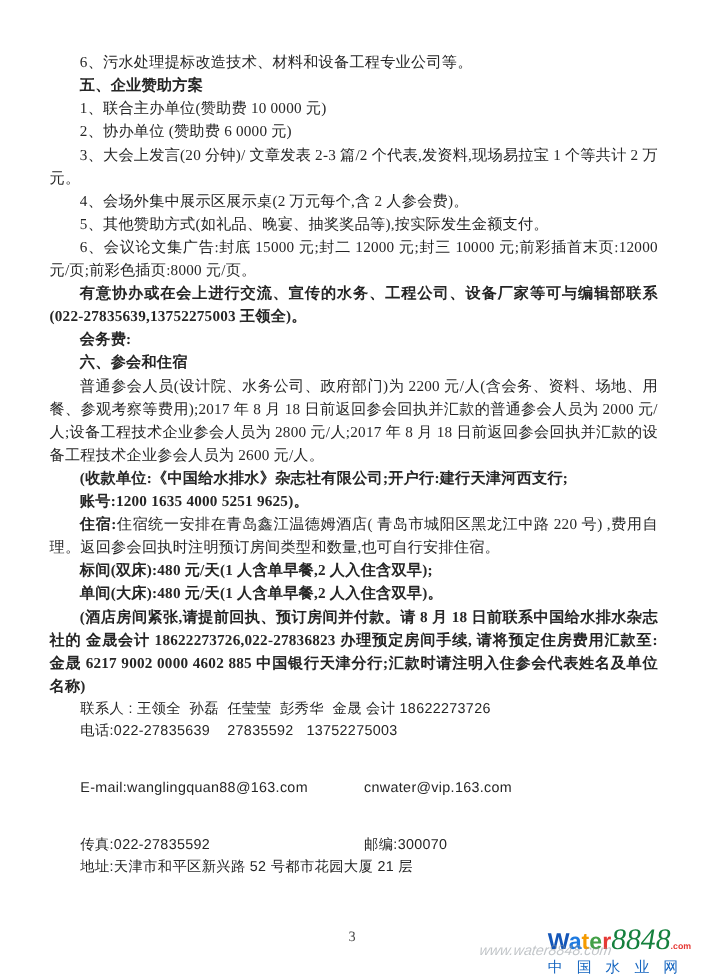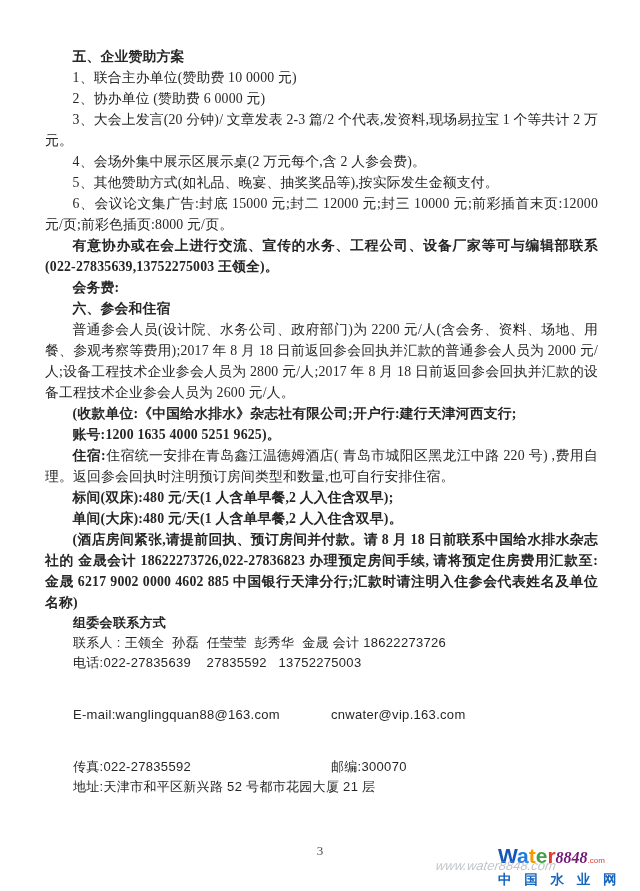--- a/index.html
+++ b/index.html
@@ -46,63 +46,63 @@
     font-family:"Liberation Sans", sans-serif;
     font-weight:bold; font-size:21px; line-height:22px;
     white-space:nowrap;
   }
   .logo .lw{color:#1456b8;}
   .logo .la{color:#1e7ae0;}
   .logo .lt{color:#f59b00;}
   .logo .le{color:#43a047;}
   .logo .lr{color:#e53935;}
   .logo .ln{
-    color:#701a75; font-family:"Liberation Serif", serif;
-    font-style:italic; font-weight:bold; font-size:16px;
+    color:#15803d; font-family:"Liberation Serif", serif;
+    font-style:italic; font-weight:normal; font-size:27px;
   }
-  .logo .ltld{color:#e53935; font-size:8px; font-weight:normal;}
+  .logo .ltld{color:#e53935; font-size:8px; font-weight:bold;}
   .logo .l2{
-    color:#1666c0; font-weight:bold; font-size:13.5px;
+    color:#1666c0; font-weight:normal; font-size:13.5px;
     font-family:"Liberation Sans", sans-serif;
     letter-spacing:4.5px; line-height:16px; white-space:nowrap;
   }
   .logo .watermark{
     position:absolute; top:13px; left:-62px;
     color:#8f969c; opacity:0.55;
     font-family:"Liberation Sans", sans-serif;
     font-size:13px; font-style:italic;
     transform:skewX(-8deg);
     white-space:nowrap;
     pointer-events:none;
   }
 </style>
 </head>
 <body>
 
 <div class="doc">
+  <p>6、污水处理提标改造技术、材料和设备工程专业公司等。</p>
   <p class="b">五、企业赞助方案</p>
   <p>1、联合主办单位(赞助费 10 0000 元)</p>
   <p>2、协办单位 (赞助费 6 0000 元)</p>
   <p>3、大会上发言(20 分钟)/ 文章发表 2-3 篇/2 个代表,发资料,现场易拉宝 1 个等共计 2 万元。</p>
   <p>4、会场外集中展示区展示桌(2 万元每个,含 2 人参会费)。</p>
   <p>5、其他赞助方式(如礼品、晚宴、抽奖奖品等),按实际发生金额支付。</p>
   <p>6、会议论文集广告:封底 15000 元;封二 12000 元;封三 10000 元;前彩插首末页:12000 元/页;前彩色插页:8000 元/页。</p>
   <p class="b">有意协办或在会上进行交流、宣传的水务、工程公司、设备厂家等可与编辑部联系 (022-27835639,13752275003 王领全)。</p>
   <p class="b">会务费:</p>
   <p class="b">六、参会和住宿</p>
   <p>普通参会人员(设计院、水务公司、政府部门)为 2200 元/人(含会务、资料、场地、用餐、参观考察等费用);2017 年 8 月 18 日前返回参会回执并汇款的普通参会人员为 2000 元/人;设备工程技术企业参会人员为 2800 元/人;2017 年 8 月 18 日前返回参会回执并汇款的设备工程技术企业参会人员为 2600 元/人。</p>
   <p class="b">(收款单位:《中国给水排水》杂志社有限公司;开户行:建行天津河西支行;</p>
   <p class="b">账号:1200 1635 4000 5251 9625)。</p>
   <p><span class="b">住宿:</span><span>住宿统一安排在青岛鑫江温德姆酒店( 青岛市城阳区黑龙江中路 220 号) ,费用自理。返回参会回执时注明预订房间类型和数量,也可自行安排住宿。</span></p>
   <p class="b">标间(双床):480 元/天(1 人含单早餐,2 人入住含双早);</p>
   <p class="b">单间(大床):480 元/天(1 人含单早餐,2 人入住含双早)。</p>
   <p class="b">(酒店房间紧张,请提前回执、预订房间并付款。请 8 月 18 日前联系中国给水排水杂志社的 金晟会计 18622273726,022-27836823  办理预定房间手续, 请将预定住房费用汇款至: 金晟 6217 9002 0000 4602 885 中国银行天津分行;汇款时请注明入住参会代表姓名及单位名称)</p>
 
   <div class="contact">
-    <div class="heading">组委会联系方式</div>
     <div class="line">联系人 : 王领全  孙磊  任莹莹  彭秀华  金晟 会计 18622273726</div>
     <div class="line">电话:022-27835639    27835592   13752275003</div>
     <div class="crow">
       <span class="c1">E-mail:wanglingquan88@163.com</span>
       <span>cnwater@vip.163.com</span>
     </div>
     <div class="crow">
       <span class="c1">传真:022-27835592</span>
       <span>邮编:300070</span>
     </div>

